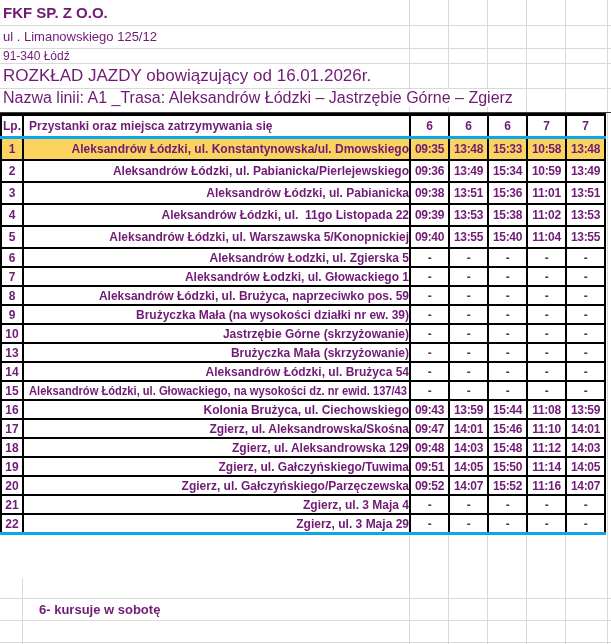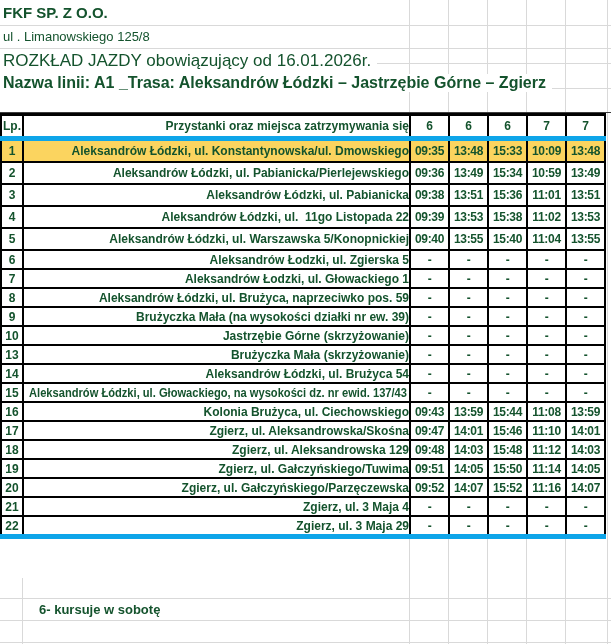--- a/index.html
+++ b/index.html
@@ -1,46 +1,46 @@
 <!DOCTYPE html>
 <html><head>
 <meta charset="utf-8">
 <style>
   html,body { margin:0; padding:0; background:#fff; }
   .sheet {
     position:relative; width:611px; height:644px; overflow:hidden;
-    background:#fff; color:#14532d;
+    background:#fff; color:#701a75;
     font-family:"Liberation Sans", sans-serif;
   }
   
   .vline { position:absolute; width:1px; background:#d9d9d9; z-index:1; }
   .hline { position:absolute; height:1px; background:#d9d9d9; left:0; width:611px; z-index:1; }
 
   
   .hdr { position:absolute; left:0; top:0; width:611px; height:112px; border-bottom:1px solid #3d3d3d; z-index:2; }
   .hdr-row { display:flex; align-items:center; }
   .hdr-row span { background:#fff; padding:0 6px 0 3px; white-space:nowrap; position:relative; z-index:2; }
   .r-company  { height:25px; font-size:15px; font-weight:bold; }
   .r-addr     { height:23px; font-size:13px; }
   .r-city     { height:15px; font-size:12px; }
   .r-title    { height:25px; font-size:17px; font-weight:normal; }
-  .r-line     { height:20px; font-size:16px; font-weight:bold; }
+  .r-line     { height:20px; font-size:16px; font-weight:normal; }
 
   
   .tbl { position:absolute; left:0; top:113px; z-index:2; border-collapse:collapse; table-layout:fixed; width:604px; background:#fff; }
   .tbl td { padding:0; font-weight:bold; font-size:12px; vertical-align:middle; }
   .group-row td { height:25px; background:#fff; }
   td.kr  { border-left:2px solid #000; border-right:1px solid #d9d9d9; font-size:13px; padding-left:5px; }
   td.dg  { font-size:15px; text-align:center; }
   td.dg-nd { border-left:1px solid #d9d9d9; text-align:left; padding-left:1px; white-space:nowrap; overflow:visible; }
   .head-row td { border:2px solid #000; border-top:3px solid #000; height:19px; text-align:center; }
-  .head-row td.stop-h { text-align:right; padding-left:14px; }
+  .head-row td.stop-h { text-align:left; padding-left:5px; }
   tbody td { border:2px solid #000; height:17px; }
   tbody tr:nth-child(-n+5) td { height:20px; }
-  tbody tr:last-child td { border-bottom:5px solid #0ea5e9; }
+  tbody tr:last-child td { border-bottom:3px solid #0ea5e9; }
   td.lp   { text-align:center; }
   td.stop { text-align:right; padding-left:5px; overflow:hidden; }
   td.stop .fit { white-space:pre; display:inline-block; transform-origin:0 50%; }
   td.time { text-align:center; letter-spacing:-0.3px; }
   tr.hl td { background:#FBD45F; }
 
   
   .legend-row { position:absolute; left:12px; width:611px; height:22px; display:flex; align-items:center; z-index:2; }
   .legend-row span { margin-left:27px; background:#fff; padding-right:6px; font-weight:bold; font-size:13px; white-space:nowrap; }
   .legend-1 { top:598px; }
@@ -64,21 +64,24 @@
   <div class="hline" style="top:88px;"></div>
   <div class="hline" style="top:598px;"></div>
   <div class="hline" style="top:620px;"></div>
   <div class="hline" style="top:642px;"></div>
 
   <div class="hdr">
     <div class="hdr-row r-company">
         <span>FKF SP. Z O.O.</span>
       </div>
     <div class="hdr-row r-addr">
-        <span>ul . Limanowskiego 125/8</span>
+        <span>ul . Limanowskiego 125/12</span>
+      </div>
+    <div class="hdr-row r-city">
+        <span>91-340 Łódź</span>
       </div>
     <div class="hdr-row r-title">
         <span>ROZKŁAD JAZDY obowiązujący od 16.01.2026r.</span>
       </div>
     <div class="hdr-row r-line">
         <span>Nazwa linii: A1 _Trasa: Aleksandrów Łódzki – Jastrzębie Górne – Zgierz</span>
       </div>
   </div>
 
   <table class="tbl">
@@ -102,21 +105,21 @@
       <td>7</td>
     </tr>
     </tbody>
       <tbody>
         <tr class="hl">
           <td class="lp" style="background: rgb(251, 212, 95);">1</td>
           <td class="stop" style="background: rgb(251, 212, 95);"><span class="fit">Aleksandrów Łódzki, ul. Konstantynowska/ul. Dmowskiego</span></td>
           <td class="time" style="background: rgb(251, 212, 95);">09:35</td>
           <td class="time" style="background: rgb(251, 212, 95);">13:48</td>
           <td class="time" style="background: rgb(251, 212, 95);">15:33</td>
-          <td class="time" style="background: rgb(251, 212, 95);">10:09</td>
+          <td class="time" style="background: rgb(251, 212, 95);">10:58</td>
           <td class="time" style="background: rgb(251, 212, 95);">13:48</td>
         </tr>
         <tr>
           <td class="lp">2</td>
           <td class="stop"><span class="fit">Aleksandrów Łódzki, ul. Pabianicka/Pierlejewskiego</span></td>
           <td class="time">09:36</td>
           <td class="time">13:49</td>
           <td class="time">15:34</td>
           <td class="time">10:59</td>
           <td class="time">13:49</td>

